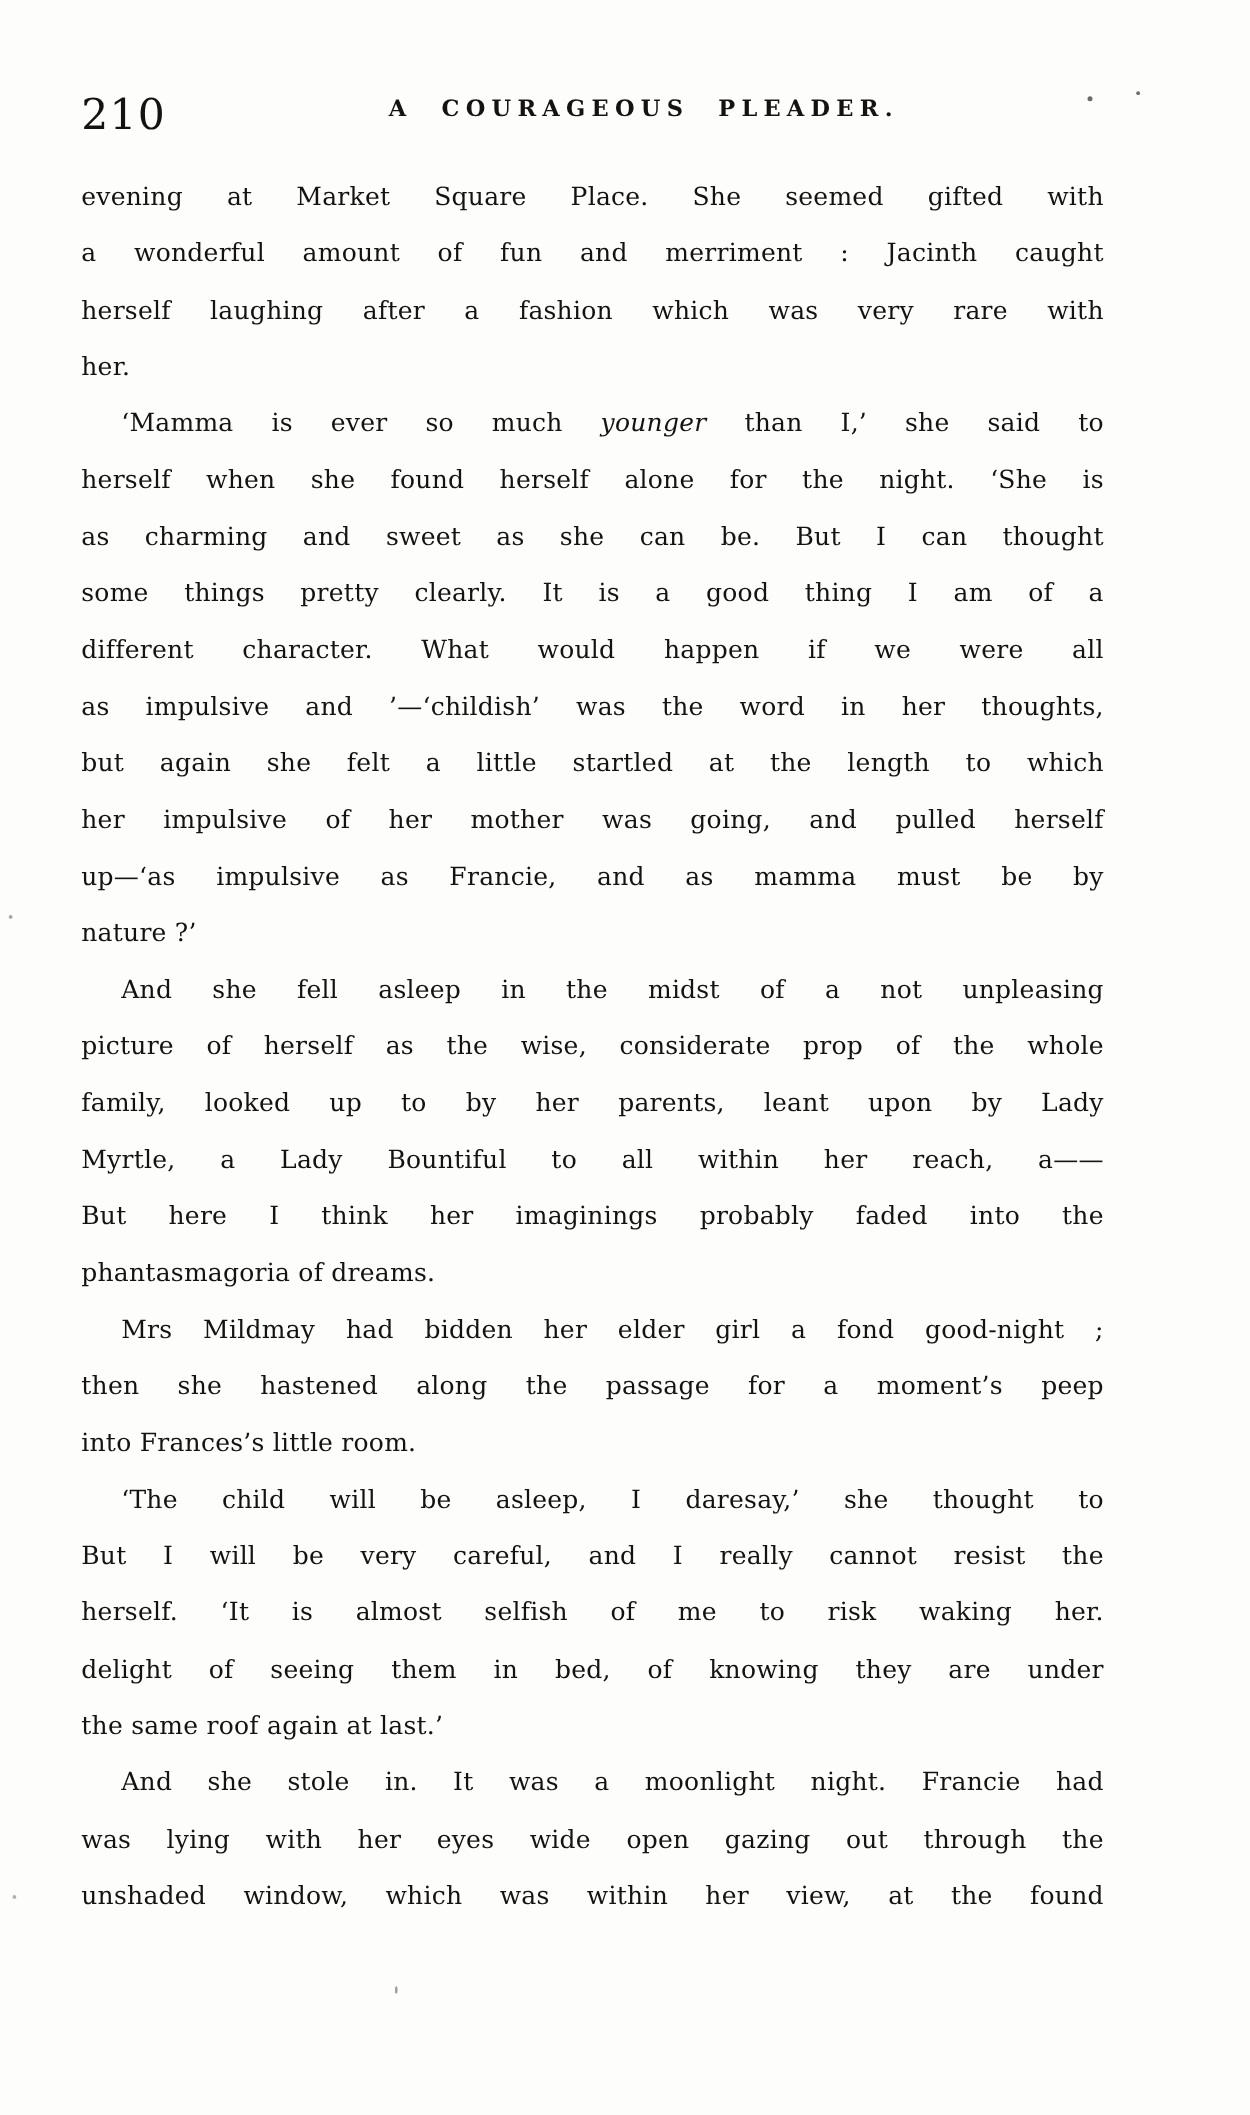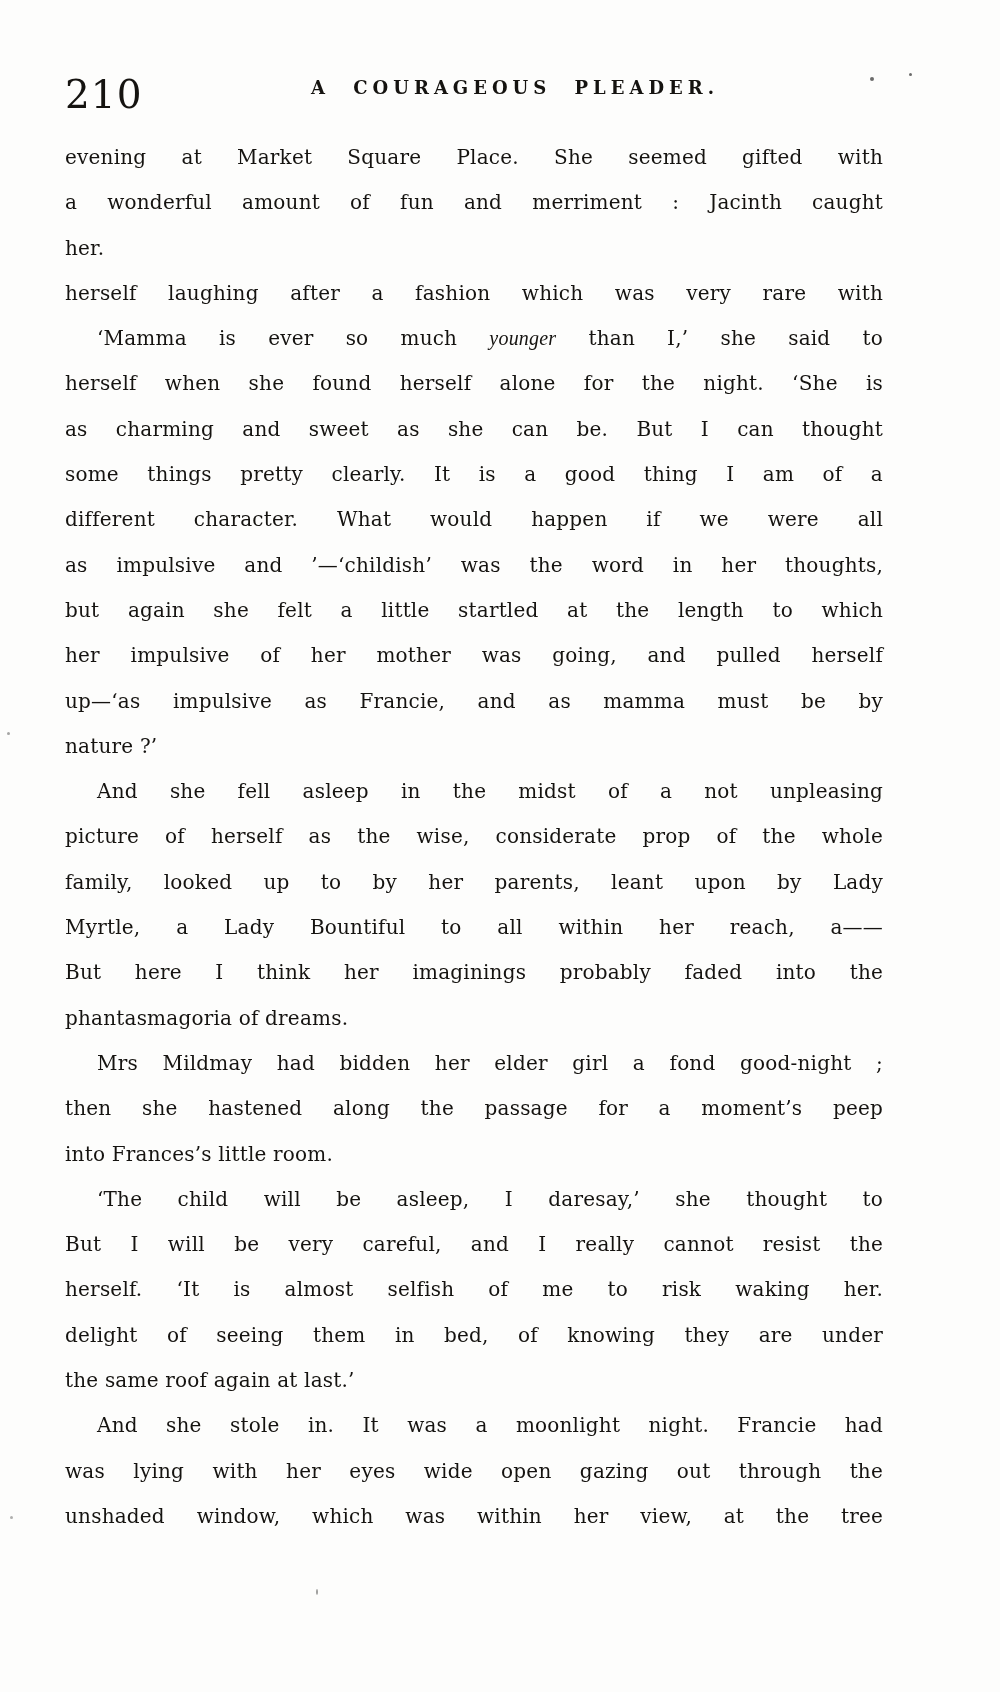--- a/index.html
+++ b/index.html
@@ -21,21 +21,21 @@
     position: absolute;
     top: 72px;
     left: 65px;
     right: 65px;
     height: 34px;
   }
   .page-number {
     position: absolute;
     left: 0;
     top: 0;
-    font-size: 39px;
+    font-size: 34px;
     letter-spacing: 1px;
     font-weight: 500;
   }
   .running-title {
     position: absolute;
     left: 0;
     right: 0;
     top: 5px;
     text-align: center;
     font-size: 18px;
@@ -60,21 +60,20 @@
     white-space: nowrap; 
   }
   .line.last {
     text-align-last: left;
   }
   .line.indent {
     text-indent: 32px;
   }
   .line .em {
     font-style: italic;
-    font-family: Liberation Serif, serif;
   }
   .speck {
     position: absolute;
     background: #3a3a3a;
     border-radius: 50%;
     opacity: 0.75;
   }
   .speck.s1 { left: 870px; top: 77px;  width: 4px; height: 4px; }
   .speck.s2 { left: 909px; top: 73px;  width: 3px; height: 3px; }
   .speck.s3 { left: 7px;   top: 732px; width: 3px; height: 3px; opacity: 0.45; }
@@ -87,22 +86,22 @@
 <div class="page">
 
   <div class="page-header">
     <span class="page-number">210</span>
     <span class="running-title">A COURAGEOUS PLEADER.</span>
   </div>
 
   <div class="text-block">
     <div class="line">evening at Market Square Place.  She seemed gifted with</div>
     <div class="line">a wonderful amount of fun and merriment : Jacinth caught</div>
+    <div class="line">herself laughing after a fashion which was very rare with</div>
     <div class="line last">her.</div>
-    <div class="line">herself laughing after a fashion which was very rare with</div>
     <div class="line indent"><span>‘Mamma is ever so much </span><span class="em">younger</span><span> than I,’ she said to</span></div>
     <div class="line">herself when she found herself alone for the night.  ‘She is</div>
     <div class="line">as charming and sweet as she can be.  But I can thought</div>
     <div class="line">some things pretty clearly.  It is a good thing I am of a</div>
     <div class="line">different character.  What would happen if we were all</div>
     <div class="line">as impulsive and ’—‘childish’ was the word in her thoughts,</div>
     <div class="line">but again she felt a little startled at the length to which</div>
     <div class="line">her impulsive of her mother was going, and pulled herself</div>
     <div class="line">up—‘as impulsive as Francie, and as mamma must be by</div>
     <div class="line last">nature ?’</div>
@@ -115,21 +114,21 @@
     <div class="line indent">Mrs Mildmay had bidden her elder girl a fond good-night ;</div>
     <div class="line">then she hastened along the passage for a moment’s peep</div>
     <div class="line last">into Frances’s little room.</div>
     <div class="line indent">‘The child will be asleep, I daresay,’ she thought to</div>
     <div class="line">But I will be very careful, and I really cannot resist the</div>
     <div class="line">herself.  ‘It is almost selfish of me to risk waking her.</div>
     <div class="line">delight of seeing them in bed, of knowing they are under</div>
     <div class="line last">the same roof again at last.’</div>
     <div class="line indent">And she stole in.  It was a moonlight night.  Francie had</div>
     <div class="line">was lying with her eyes wide open gazing out through the</div>
-    <div class="line">unshaded window, which was within her view, at the tree</div>
+    <div class="line">unshaded window, which was within her view, at the found</div>
   </div>
 
   <div class="speck s1"></div>
   <div class="speck s2"></div>
   <div class="speck s3"></div>
   <div class="speck s4"></div>
   <div class="speck s5"></div>
 
 </div>
 

